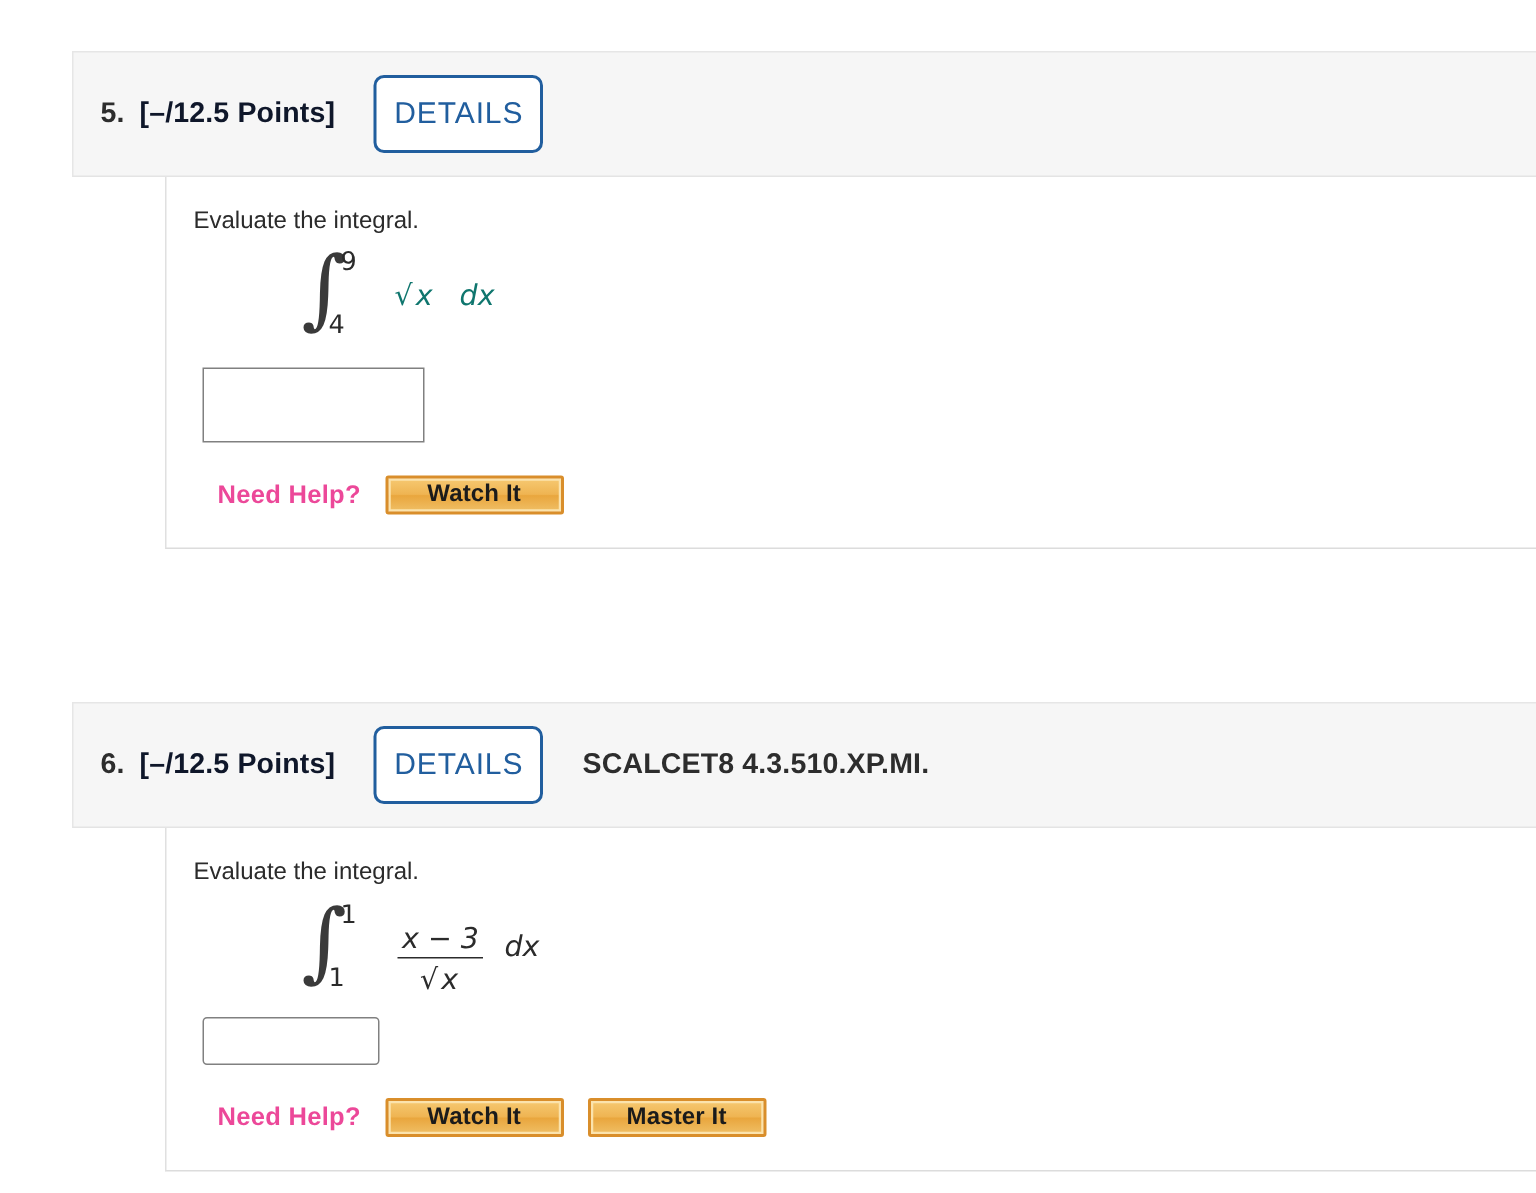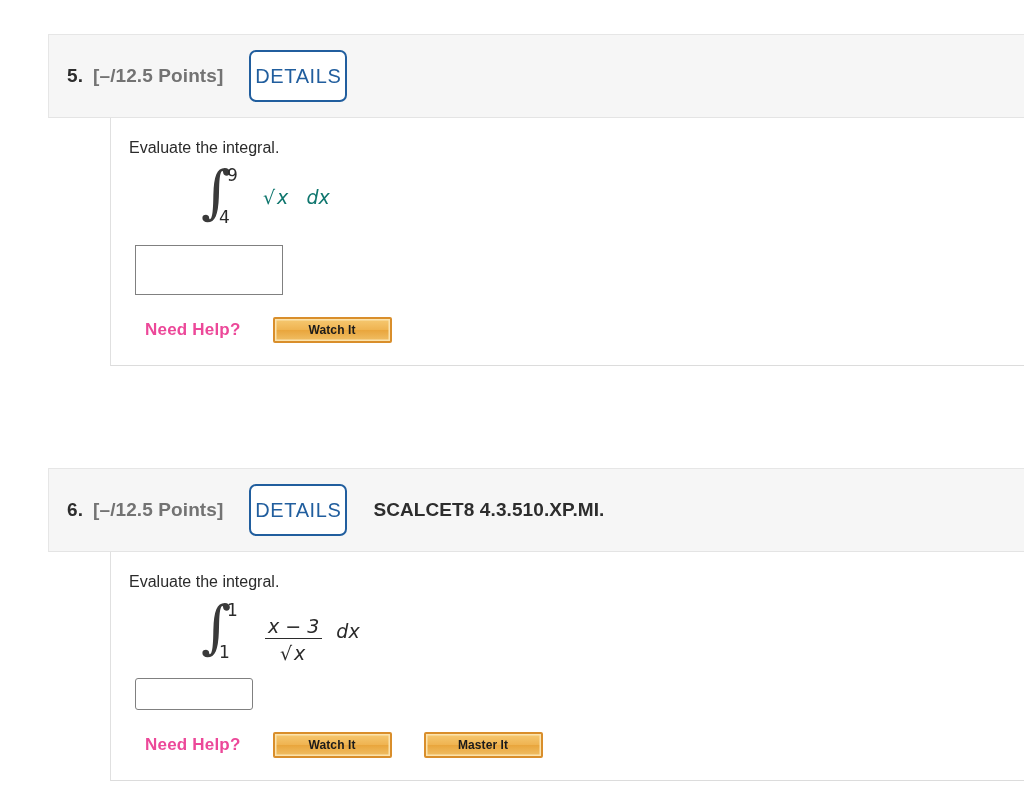--- a/index.html
+++ b/index.html
@@ -39,28 +39,28 @@
   .prob-num {
     font-size: 19px;
     font-weight: bold;
     color: #2d2d2d;
     letter-spacing: 0.1px;
     margin-right: 10px;
   }
   .prob-points {
     font-size: 19px;
     font-weight: bold;
-    color: #737373;
+    color: #0f172a;
     letter-spacing: 0.1px;
     white-space: nowrap;
   }
 
   .details-btn {
     margin-left: 26px;
-    width: 98px;
+    width: 113px;
     height: 52px;
     border: 2px solid #215e9e;
     border-radius: 7px;
     background: #ffffff;
     color: #215e9e;
     font-size: 20px;
     font-weight: normal;
     letter-spacing: 0.6px;
     display: flex;
     align-items: center;
@@ -223,32 +223,32 @@
     padding-bottom: 22px;
   }
   .help-label {
     color: #ec4899;
     font-size: 17px;
     font-weight: bold;
     font-family: "Liberation Sans", sans-serif;
     letter-spacing: 0.2px;
   }
   .help-btn {
-    margin-left: 32px;
+    margin-left: 16px;
     width: 119px;
     height: 26px;
     box-sizing: border-box;
     border: 2px solid #d98e2b;
     background:
       linear-gradient(to bottom, #f6c972 0%, #efb452 48%, #e9a63d 52%, #f0bf66 100%);
     border-radius: 2px;
     display: flex;
     align-items: center;
     justify-content: center;
-    font-size: 12px;
+    font-size: 16px;
     font-weight: bold;
     color: #1b1b1b;
     font-family: "Liberation Sans", sans-serif;
     letter-spacing: 0.1px;
     cursor: pointer;
     box-shadow: inset 0 0 0 1.5px #fbe3ad;
   }
 </style>
 </head>
 <body>

